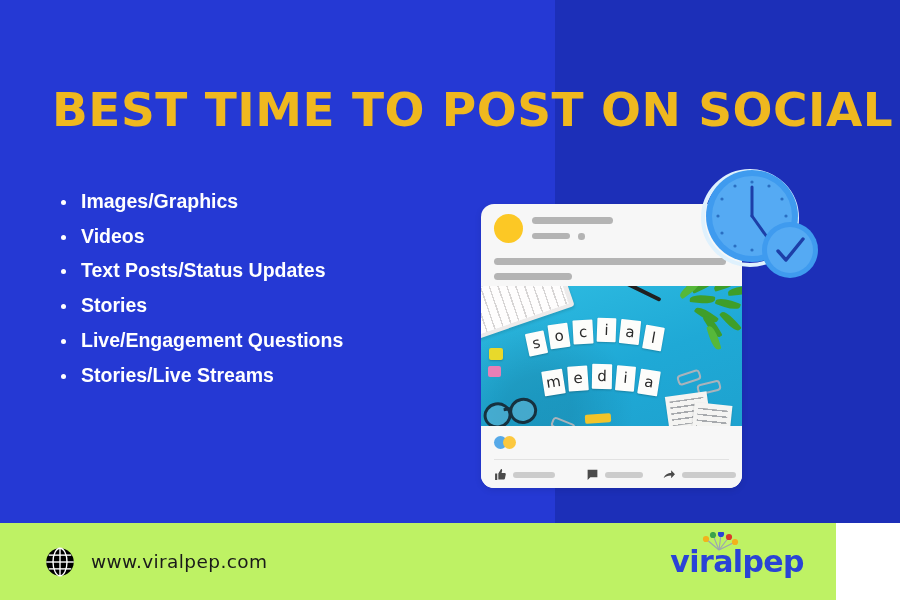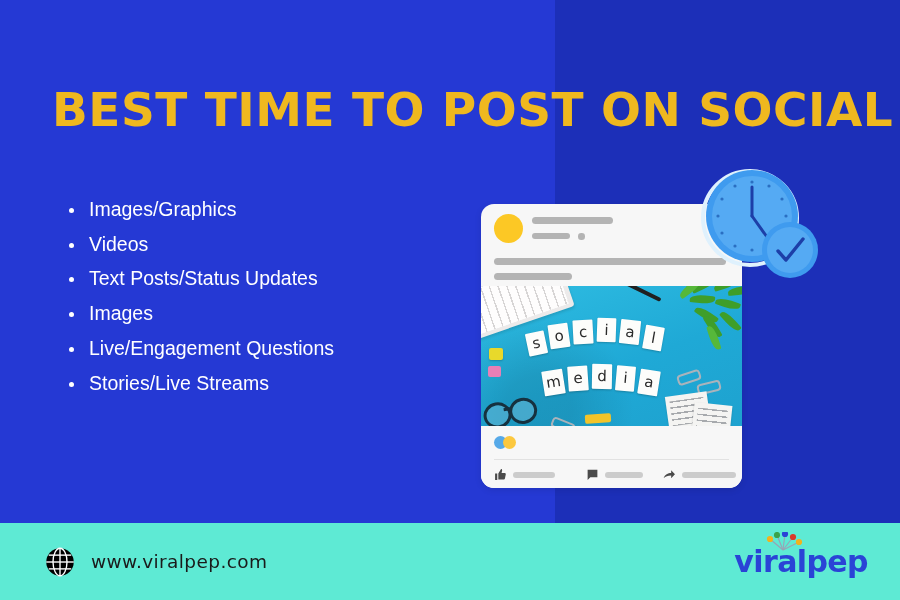--- a/index.html
+++ b/index.html
@@ -55,24 +55,25 @@
     z-index: 6;
   }
   .title-line { display: block; white-space: nowrap; }
 
   
   .bullets {
     position: absolute;
     left: 52px;
     top: 180px;
     width: 420px;
-    margin: 12px;
+    margin: 4px;
     padding: 0;
     list-style: none;
     z-index: 6;
+    font-weight: bold;
   }
   .bullets li {
     position: relative;
     color: #ffffff;
     font-size: 19.5px;
     line-height: 34.7px;
     padding-left: 25px;
     white-space: nowrap;
   }
   .bullets li::before {
@@ -260,22 +261,22 @@
     position: absolute;
     left: 693px; top: 168px;
     width: 127px; height: 117px;
     z-index: 7;
   }
 
   
   .footer {
     position: absolute;
     left: 0; top: 523px;
-    width: 900px; height: 77px;
-    background: #5eead4;
+    width: 836px; height: 77px;
+    background: #bef264;
   }
   .site {
     position: absolute;
     left: 45px; top: 50%;
     transform: translateY(-50%);
     display: flex; align-items: center; gap: 16px;
   }
   .site-url {
     color: #1a1a1a;
     font-size: 18.5px;
@@ -312,21 +313,21 @@
   </div>
 
   <h1 class="title">
     <span class="title-line">Best Time To Post On Social</span>
   </h1>
 
   <ul class="bullets">
     <li>Images/Graphics</li>
     <li>Videos</li>
     <li>Text Posts/Status Updates</li>
-    <li>Images</li>
+    <li>Stories</li>
     <li>Live/Engagement Questions</li>
     <li>Stories/Live Streams</li>
   </ul>
 
   <div class="post-card">
 
     <div class="card-head">
       <div class="avatar"></div>
       <div class="bar head-bar-1"></div>
       <div class="bar head-bar-2"></div>

